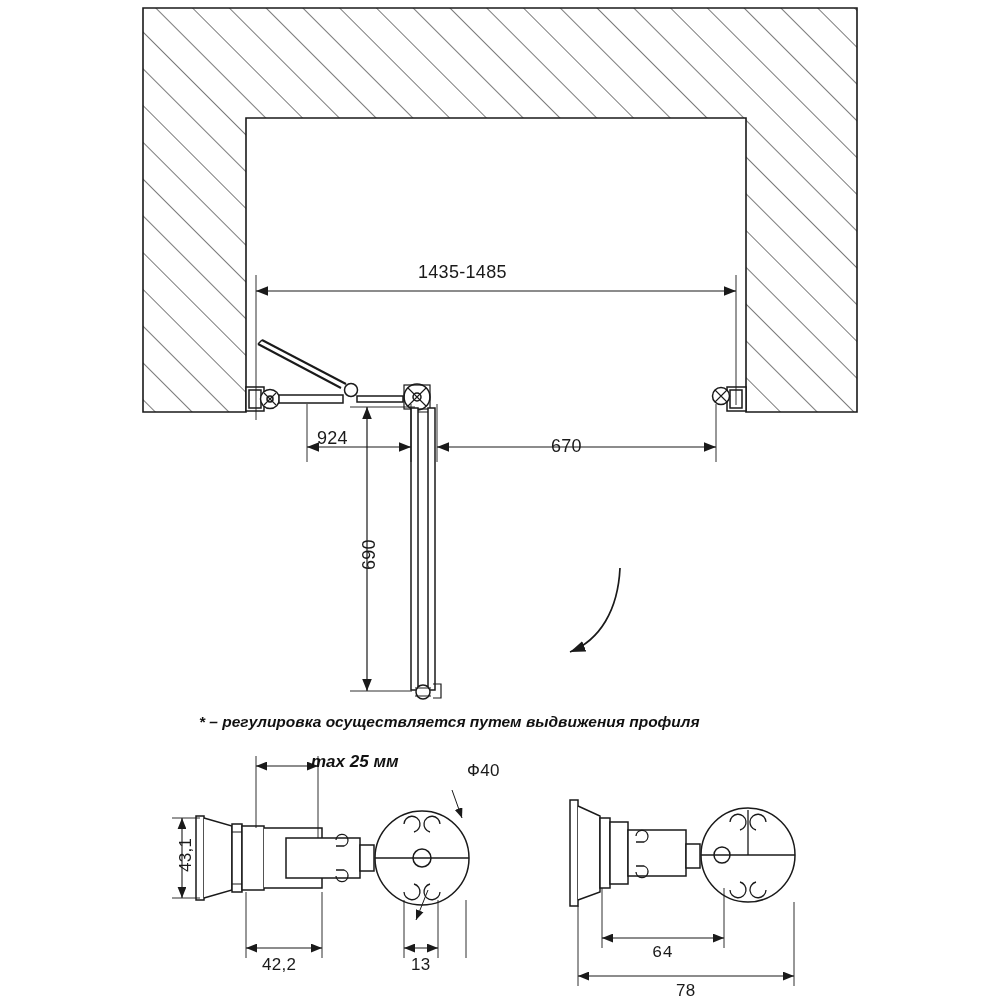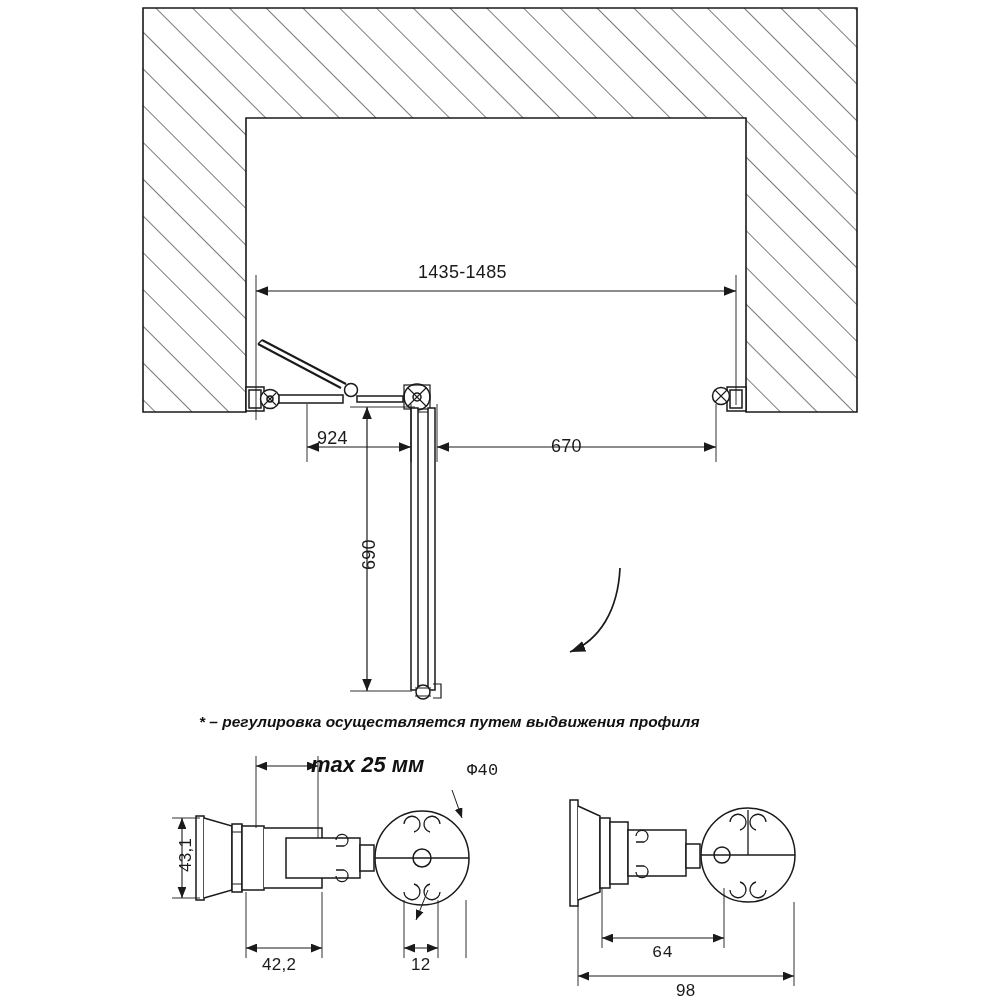--- a/index.html
+++ b/index.html
@@ -219,27 +219,27 @@
   <div class="lbl dimlbl-big" style="left:418px; top:262px;">1435-1485</div>
 
   <div class="lbl dimlbl-big" style="left:317px; top:428px;">924</div>
 
   <div class="lbl dimlbl-big" style="left:551px; top:428px;margin-top:8px;">670</div>
 
   <div class="lbl dimlbl-big vert" style="left:359px; top:570px;">690</div>
 
   <div class="note" style="left:199px; top:713px;">* – регулировка осуществляется путем выдвижения профиля</div>
 
-  <div class="note" style="left:311px; top:752px; font-size:22px;">max 25 мм</div>
-
-  <div class="lbl" style="left:467px; top:761px;font-family:Liberation Mono, monospace;">Ф40</div>
+  <div class="note" style="left:311px; top:752px; font-size:17px;">max 25 мм</div>
+
+  <div class="lbl" style="left:467px; top:761px;">Ф40</div>
 
   <div class="lbl vert" style="left:176px; top:872px;">43,1</div>
 
   <div class="lbl" style="left:262px; top:955px;">42,2</div>
 
-  <div class="lbl" style="left:411px; top:955px;">12</div>
+  <div class="lbl" style="left:411px; top:955px;">13</div>
 
   <div class="lbl" style="left:652px; top:943px;font-family:Liberation Mono, monospace;">64</div>
 
-  <div class="lbl" style="left:676px; top:981px;">98</div>
+  <div class="lbl" style="left:676px; top:981px;">78</div>
 
 </div>
 
 </body></html>

